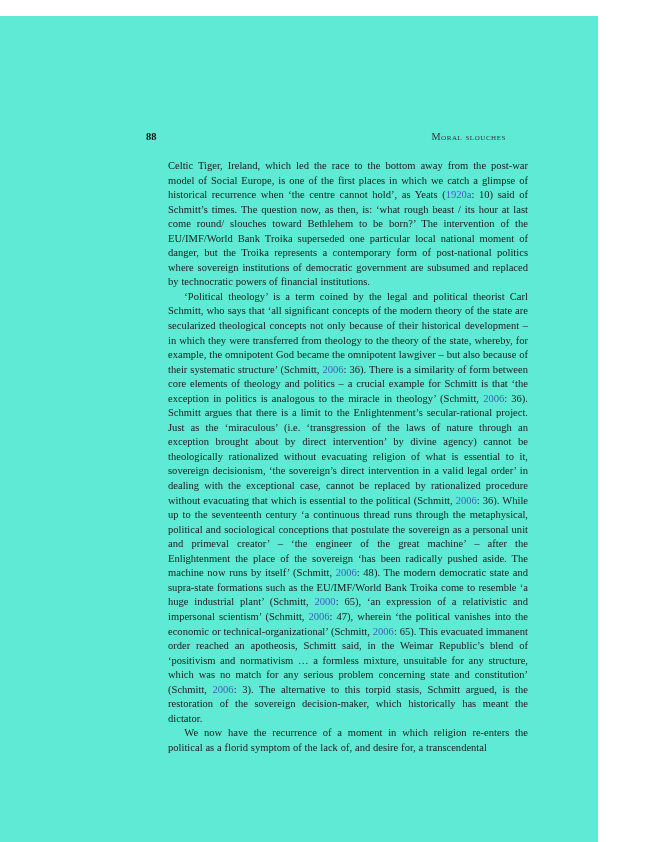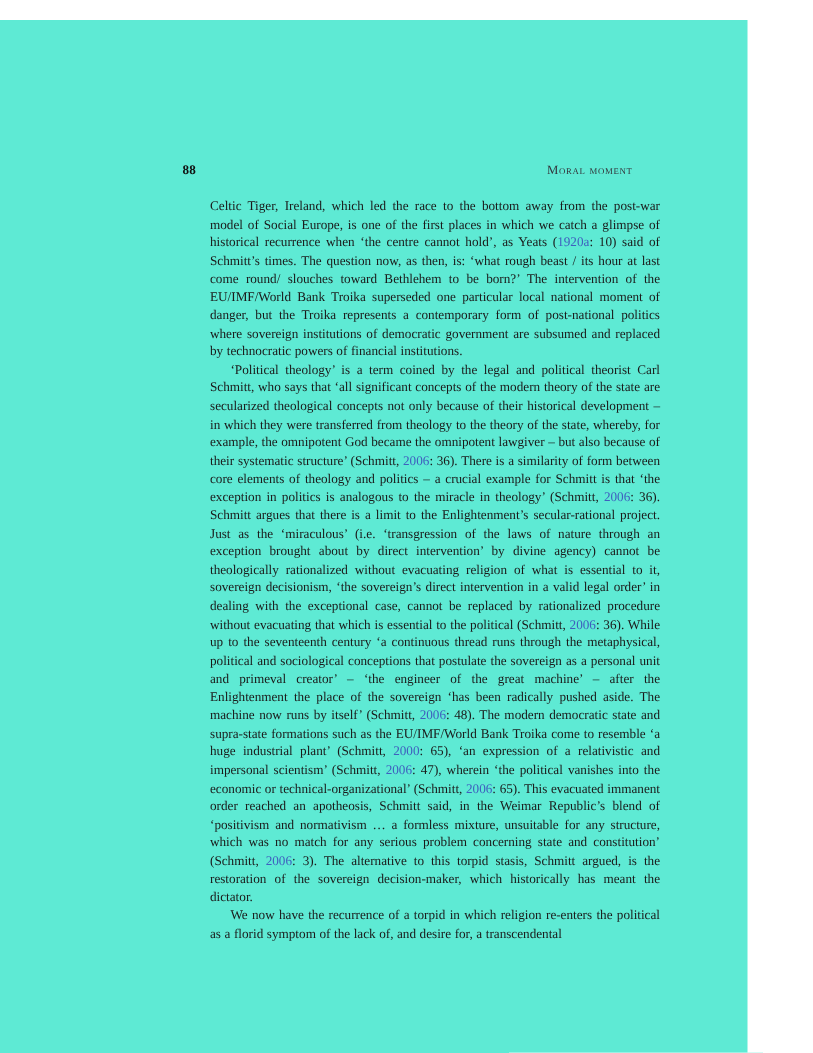--- a/index.html
+++ b/index.html
@@ -81,22 +81,22 @@
     cursor: pointer;
   }
 </style>
 </head>
 <body>
 
 <div class="page">
 
   <div class="running-head">
     <span class="folio">88</span>
-    <span class="head-title">Moral moment</span>
+    <span class="head-title">Moral slouches</span>
   </div>
 
   <div class="textblock" id="textblock">
       <p>Celtic Tiger, Ireland, which led the race to the bottom away from the post-war model of Social Europe, is one of the first places in which we catch a glimpse of historical recurrence when ‘the centre cannot hold’, as Yeats (<a class="cite" style="color: rgb(63, 95, 191);">1920a</a>: 10) said of Schmitt’s times. The question now, as then, is: ‘what rough beast / its hour at last come round/ slouches toward Bethlehem to be born?’ The intervention of the EU/IMF/World Bank Troika superseded one particular local national moment of danger, but the Troika represents a contemporary form of post-national politics where sovereign institutions of democratic government are subsumed and replaced by technocratic powers of financial institutions.</p>
       <p class="indent">‘Political theology’ is a term coined by the legal and political theorist Carl Schmitt, who says that ‘all significant concepts of the modern theory of the state are secularized theological concepts not only because of their historical development – in which they were transferred from theology to the theory of the state, whereby, for example, the omnipotent God became the omnipotent lawgiver – but also because of their systematic structure’ (Schmitt, <a class="cite" style="color: rgb(63, 95, 191);">2006</a>: 36). There is a similarity of form between core elements of theology and politics – a crucial example for Schmitt is that ‘the exception in politics is analogous to the miracle in theology’ (Schmitt, <a class="cite" style="color: rgb(63, 95, 191);">2006</a>: 36). Schmitt argues that there is a limit to the Enlightenment’s secular-rational project. Just as the ‘miraculous’ (i.e. ‘transgression of the laws of nature through an exception brought about by direct intervention’ by divine agency) cannot be theologically rationalized without evacuating religion of what is essential to it, sovereign decisionism, ‘the sovereign’s direct intervention in a valid legal order’ in dealing with the exceptional case, cannot be replaced by rationalized procedure without evacuating that which is essential to the political (Schmitt, <a class="cite" style="color: rgb(63, 95, 191);">2006</a>: 36). While up to the seventeenth century ‘a continuous thread runs through the metaphysical, political and sociological conceptions that postulate the sovereign as a personal unit and primeval creator’ – ‘the engineer of the great machine’ – after the Enlightenment the place of the sovereign ‘has been radically pushed aside. The machine now runs by itself’ (Schmitt, <a class="cite" style="color: rgb(63, 95, 191);">2006</a>: 48). The modern democratic state and supra-state formations such as the EU/IMF/World Bank Troika come to resemble ‘a huge industrial plant’ (Schmitt, <a class="cite" style="color: rgb(63, 95, 191);">2000</a>: 65), ‘an expression of a relativistic and impersonal scientism’ (Schmitt, <a class="cite" style="color: rgb(63, 95, 191);">2006</a>: 47), wherein ‘the political vanishes into the economic or technical-organizational’ (Schmitt, <a class="cite" style="color: rgb(63, 95, 191);">2006</a>: 65). This evacuated immanent order reached an apotheosis, Schmitt said, in the Weimar Republic’s blend of ‘positivism and normativism … a formless mixture, unsuitable for any structure, which was no match for any serious problem concerning state and constitution’ (Schmitt, <a class="cite" style="color: rgb(63, 95, 191);">2006</a>: 3). The alternative to this torpid stasis, Schmitt argued, is the restoration of the sovereign decision-maker, which historically has meant the dictator.</p>
-      <p class="indent">We now have the recurrence of a torpid in which religion re-enters the political as a florid symptom of the lack of, and desire for, a transcendental</p>
+      <p class="indent">We now have the recurrence of a moment in which religion re-enters the political as a florid symptom of the lack of, and desire for, a transcendental</p>
     </div>
 
 </div>
 
 </body></html>

